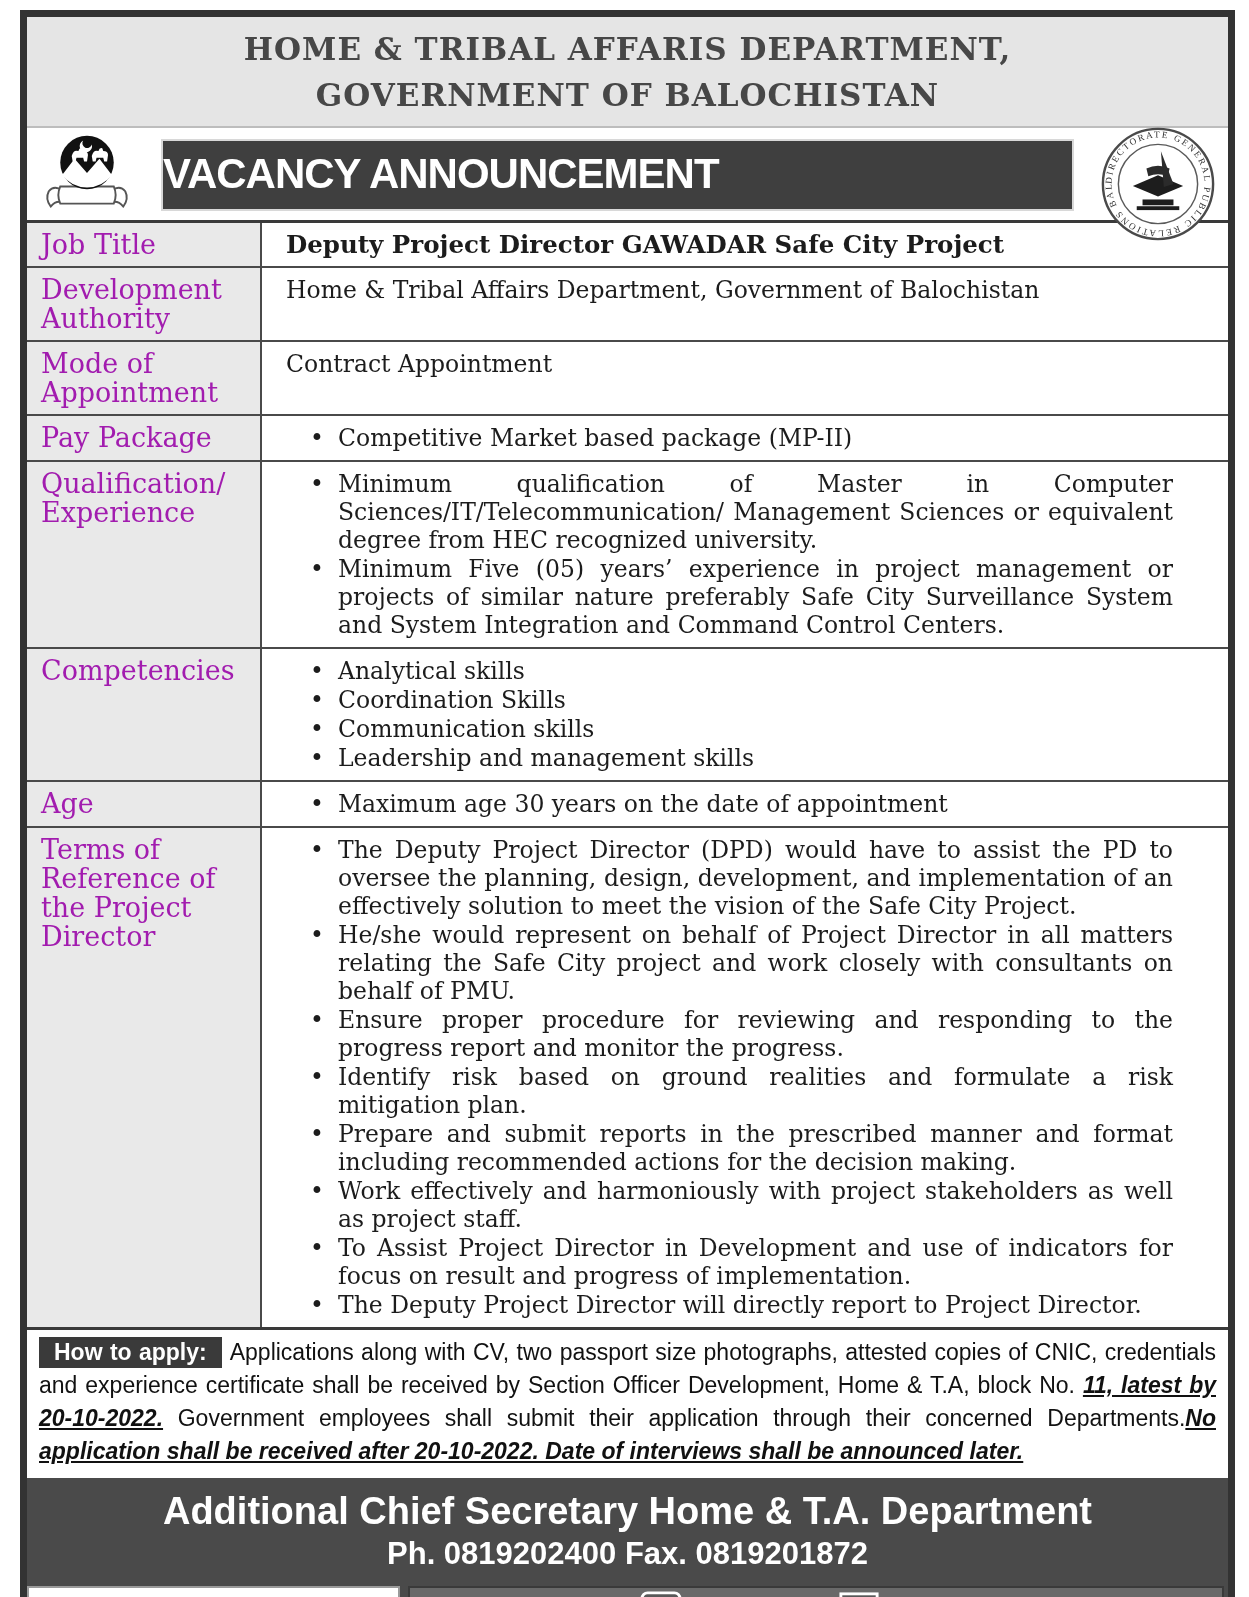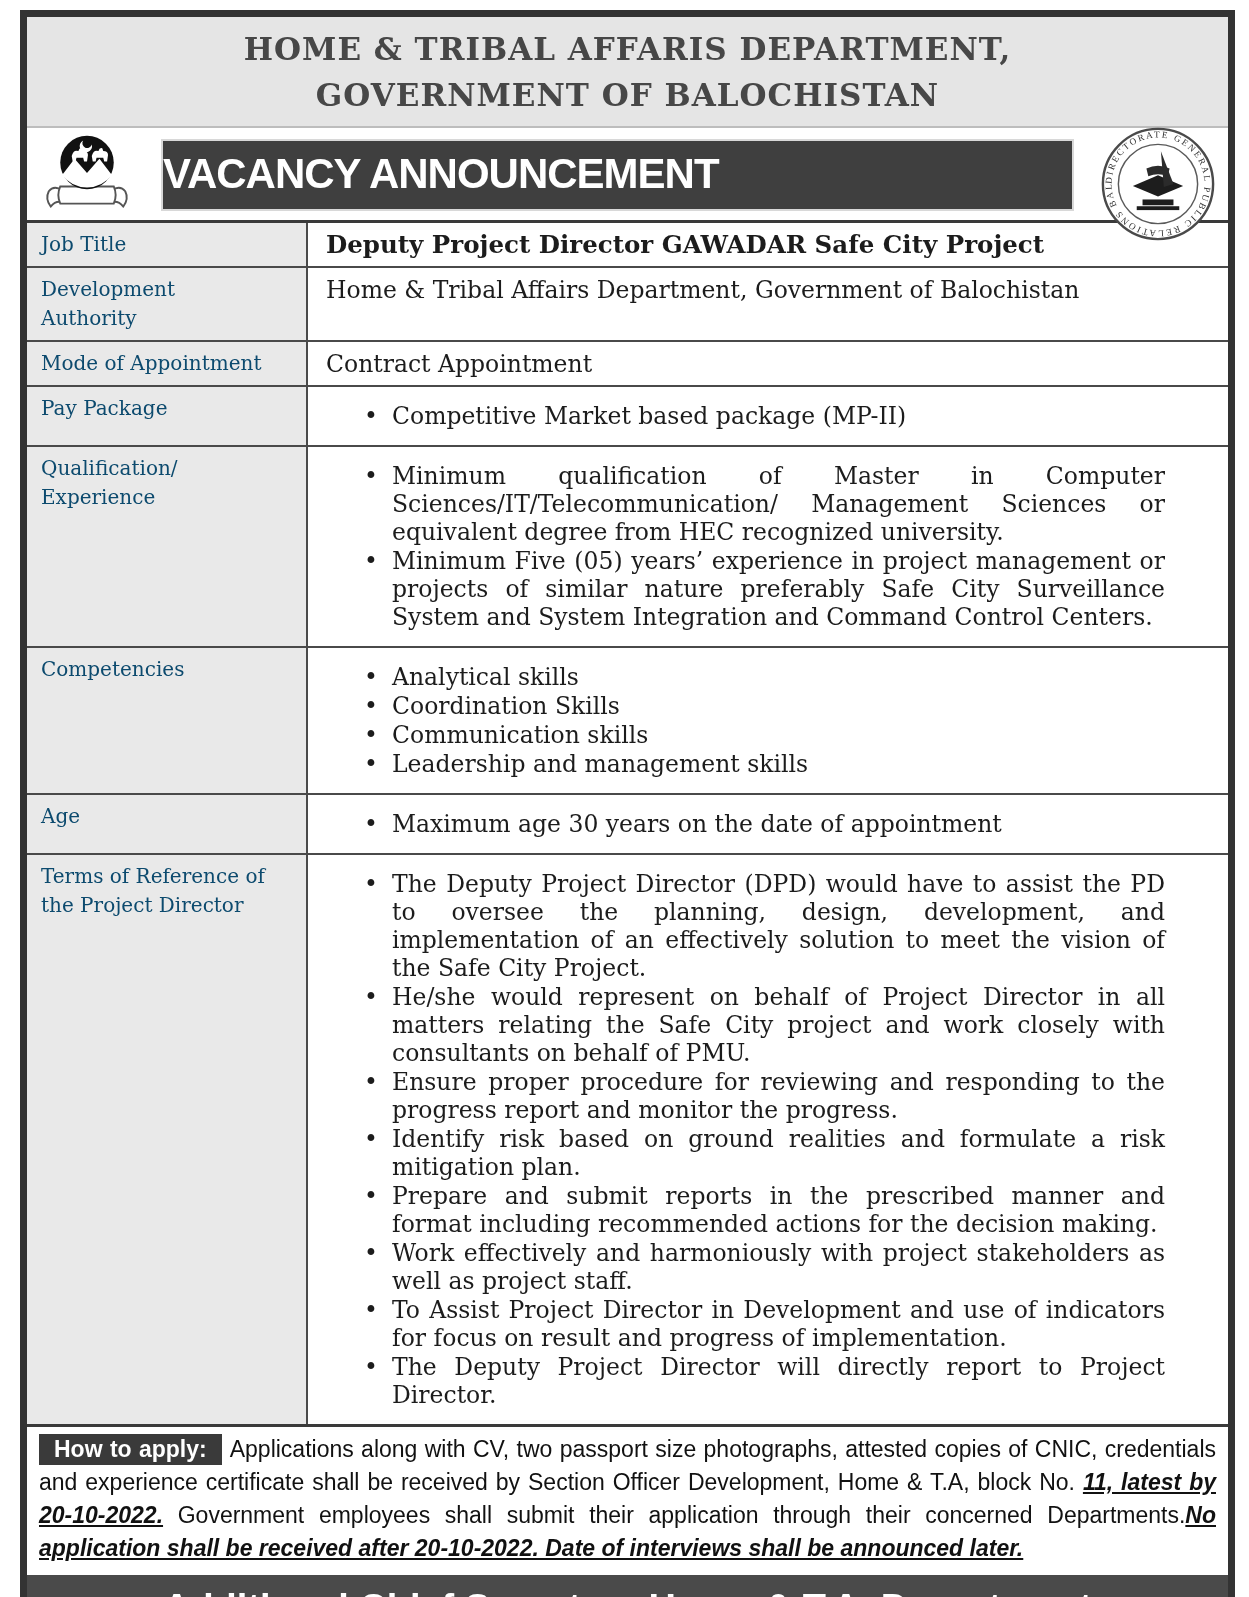--- a/index.html
+++ b/index.html
@@ -12,26 +12,26 @@
   .banner{flex:1;margin:0 26px;background:#3f3f3f;border:2px solid #d8d8d8;color:#fff;
           font-family:"Liberation Sans",sans-serif;font-weight:bold;font-size:42px;letter-spacing:-1px;
           padding:9px 0 11px;}
   .crest{width:96px;height:86px;flex:none;}
   .sealwrap{width:118px;height:86px;flex:none;position:relative;}
   .sealwrap svg{position:absolute;top:-6px;left:0;z-index:5;}
   
   .dtable{border-top:3px solid #3a3a3a;border-bottom:3px solid #3a3a3a;}
   .trow{display:flex;border-top:2px solid #4a4a4a;}
   .trow:first-child{border-top:none;}
-  .tlabel{width:281px;flex:none;box-sizing:border-box;background:#e9e9e9;border-right:2px solid #4a4a4a;
-          padding:7px 40px 7px 14px;font-size:20px;line-height:29px;color:#0c4a6e;}
+  .tlabel{width:235px;flex:none;box-sizing:border-box;background:#e9e9e9;border-right:2px solid #4a4a4a;
+          padding:7px 40px 7px 14px;font-size:27px;line-height:29px;color:#a21caf;}
   .tcontent{flex:1;box-sizing:border-box;padding:7px 55px 7px 18px;font-size:23.5px;line-height:28px;}
-  .cell-text{padding-top:1px;}
+  .cell-text{padding-top:1px;margin-left:6px;}
   .cell-text.bold{font-weight:bold;font-size:24.5px;}
-  ul.blist{margin:8px;padding:0;list-style:none;}
+  ul.blist{margin:0;padding:0;list-style:none;}
   ul.blist li{position:relative;padding-left:58px;margin:1px 0;text-align:justify;}
   ul.blist li::before{content:"•";position:absolute;left:30px;top:0;}
   
   .howto{padding:6px 12px 10px 12px;font-family:"Liberation Sans",sans-serif;font-size:23px;line-height:33px;
          text-align:justify;color:#111;}
   .chip{background:#3a3a3a;color:#fff;font-weight:bold;padding:2px 15px 3px;margin-right:8px;}
   .seg-em{font-weight:bold;font-style:italic;text-decoration:underline;}
   
   .acs{background:#4a4a4a;color:#fff;text-align:center;font-family:"Liberation Sans",sans-serif;font-weight:bold;
        padding:10px 0 6px;}

